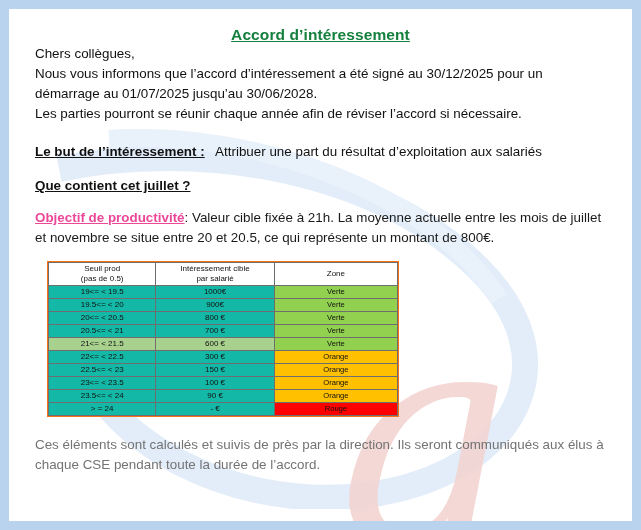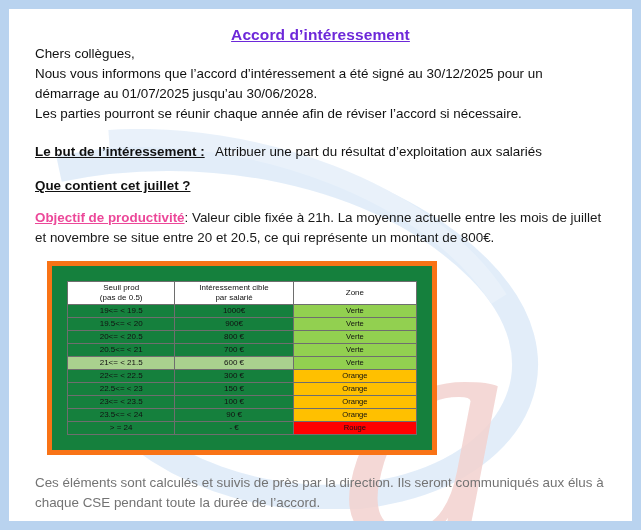--- a/index.html
+++ b/index.html
@@ -62,21 +62,21 @@
   .content {
     position: relative;
     z-index: 2;
     padding: 0 26px;
     color: #1a1a1a;
   }
   .doc-title {
     text-align: center;
     font-size: 15.5px;
     font-weight: bold;
-    color: #6d28d9;
+    color: #15803d;
     text-decoration: underline;
     margin-top: 17px;
     margin-bottom: 0;
     letter-spacing: .1px;
   }
   p.para {
     font-size: 13.4px;
     line-height: 20px;
     color: #111111;
     margin: 0;
@@ -111,23 +111,23 @@
   }
   .obj-label {
     color: #ec4899;
     font-weight: bold;
     text-decoration: underline;
   }
   .table-wrap {
     margin-top: 13px;
     margin-left: 12px;
     width: 350px;
-    background: #15803d;
-    border: 5px solid #f97316;
-    padding: 15px;
+    background: #14b8a6;
+    border: 1px solid #f97316;
+    padding: 0;
     box-sizing: content-box;
   }
   table.prod {
     border-collapse: collapse;
     width: 350px;
     font-size: 8px;
     font-family: "Liberation Sans", sans-serif;
   }
   table.prod th, table.prod td {
     border: 1px solid #6e6e6e;

